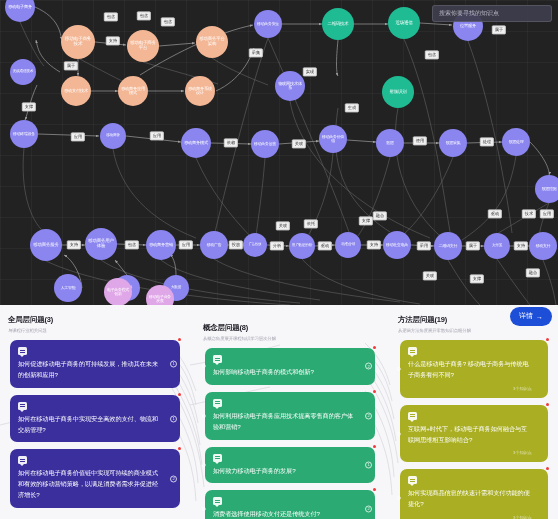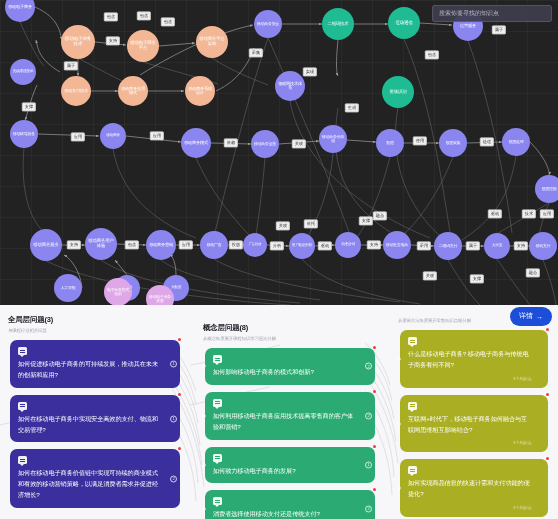--- a/index.html
+++ b/index.html
@@ -503,20 +503,21 @@
             <div class="card-anchor"></div>
             <div class="card-icon"></div>
             <div class="card-text">消费者选择使用移动支付还是传统支付?</div>
             <div class="card-badge">2</div>
           </div>
         </div>
     </div>
 
     <div class="col" id="col-2">
       <div class="col-head">
+        <div class="col-title">方法层问题(19)</div>
         <div class="col-sub">从逻辑方法角度展开零散知识点细分解</div>
       </div>
       <div class="cards">
           <div class="card">
             <div class="card-dot"></div>
             <div class="card-anchor"></div>
             <div class="card-icon"></div>
             <div class="card-text">什么是移动电子商务? 移动电子商务与传统电子商务有何不同?</div>
             <div class="card-foot">3个知识点</div>
           </div>

